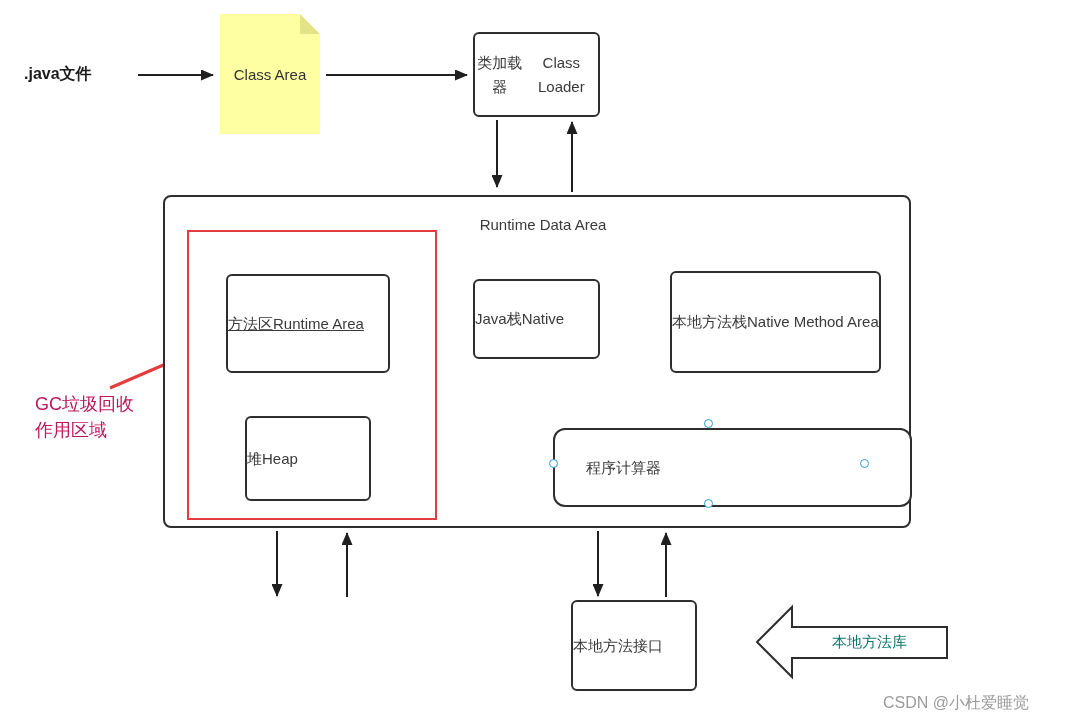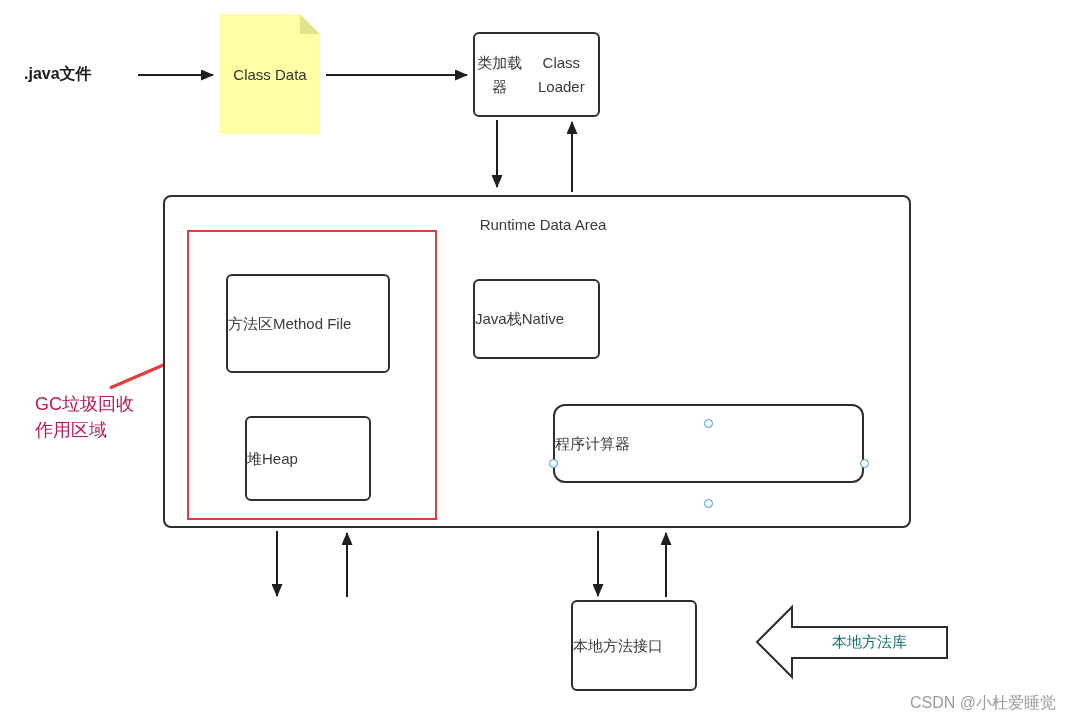--- a/index.html
+++ b/index.html
@@ -49,67 +49,71 @@
     <line x1="666" y1="597" x2="666" y2="533" stroke="#1f1f1f" stroke-width="2" marker-end="url(#ah-black)"></line>
     <line x1="110" y1="388" x2="182" y2="357" stroke="#e23c3c" stroke-width="3" marker-end="url(#ah-red)"></line>
 
     <path d="M757,642 L792,607 L792,627 L947,627 L947,658 L792,658 L792,677 Z" fill="#ffffff" stroke="#2e2e2e" stroke-width="2"></path>
   </svg>
 
   <div class="label" style="left:24px;top:64px;">.java文件</div>
 
   <div class="sticky" style="left:220px;top:14px;width:100px;height:120px;">
     <span class="fold"></span>
-    <span>Class Data</span>
+    <span>Class Area</span>
   </div>
 
   <div class="box" style="left:473px;top:32px;width:127px;height:85px;">
     <span>类加载器</span>
     <span>Class Loader</span>
   </div>
 
   <div class="container-box" style="left:163px;top:195px;width:748px;height:333px;"></div>
 
   <div class="title" style="left:428px;top:213px;width:230px;">
     <div>Runtime Data Area</div>
   </div>
 
   <div class="red-rect" style="left:187px;top:230px;width:250px;height:290px;"></div>
 
-  <div class="box" style="left:226px;top:274px;width:164px;height:99px;">
+  <div class="box" style="left:226px;top:274px;width:164px;height:99px;text-decoration:underline;">
     <span>方法区</span>
-    <span>Method File</span>
+    <span>Runtime Area</span>
   </div>
 
   <div class="box" style="left:473px;top:279px;width:127px;height:80px;">
     <span>Java栈</span>
     <span>Native</span>
   </div>
 
+  <div class="box" style="left:670px;top:271px;width:211px;height:102px;">
+    <span>本地方法栈</span>
+    <span>Native Method Area</span>
+  </div>
 
   <div class="box" style="left:245px;top:416px;width:126px;height:85px;">
     <span>堆</span>
     <span>Heap</span>
   </div>
 
-  <div class="box pc-box" style="left:553px;top:404px;width:311px;height:79px;">
+  <div class="box pc-box" style="left:553px;top:428px;width:359px;height:79px;padding-left:31px;">
     <span>程序计算器</span>
   </div>
   <div class="handle" style="left:704px;top:419px;"></div>
   <div class="handle" style="left:549px;top:459px;"></div>
   <div class="handle" style="left:860px;top:459px;"></div>
   <div class="handle" style="left:704px;top:499px;"></div>
 
   <div class="gc-note" style="left:35px;top:391px;">
     <div>GC垃圾回收</div>
     <div>作用区域</div>
   </div>
 
 
   <div class="box" style="left:571px;top:600px;width:126px;height:91px;">
     <span>本地方法接口</span>
   </div>
 
   <div class="poly-label" style="left:792px;top:633px;width:155px;">本地方法库</div>
 
-  <div class="watermark" style="left:883px;top:693px;margin-left:27px;">CSDN @小杜爱睡觉</div>
+  <div class="watermark" style="left:883px;top:693px;">CSDN @小杜爱睡觉</div>
 
 </div>
 
 </body></html>

